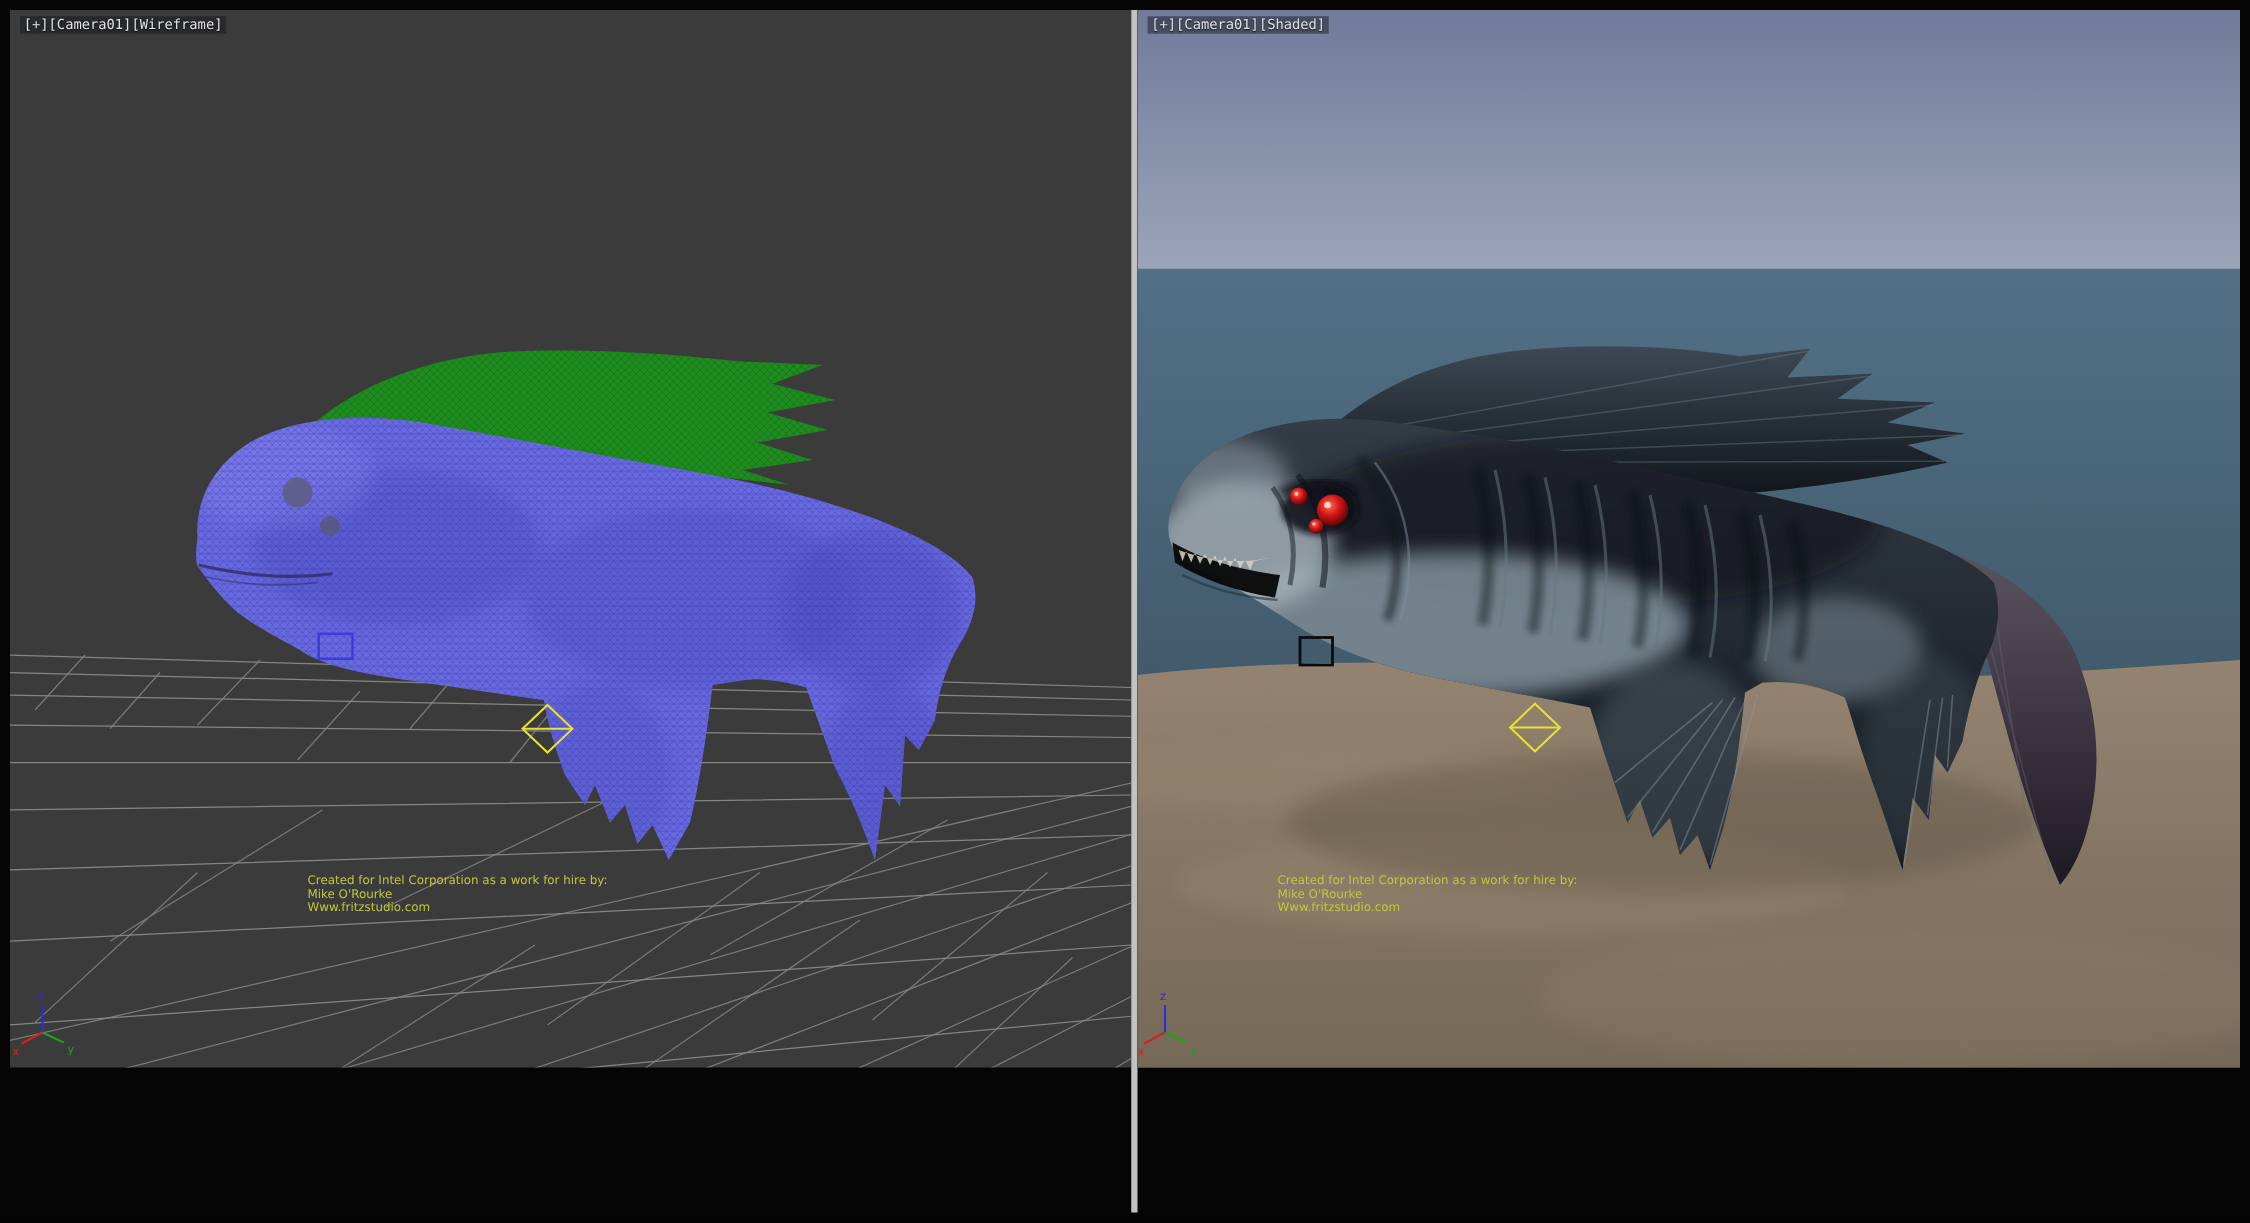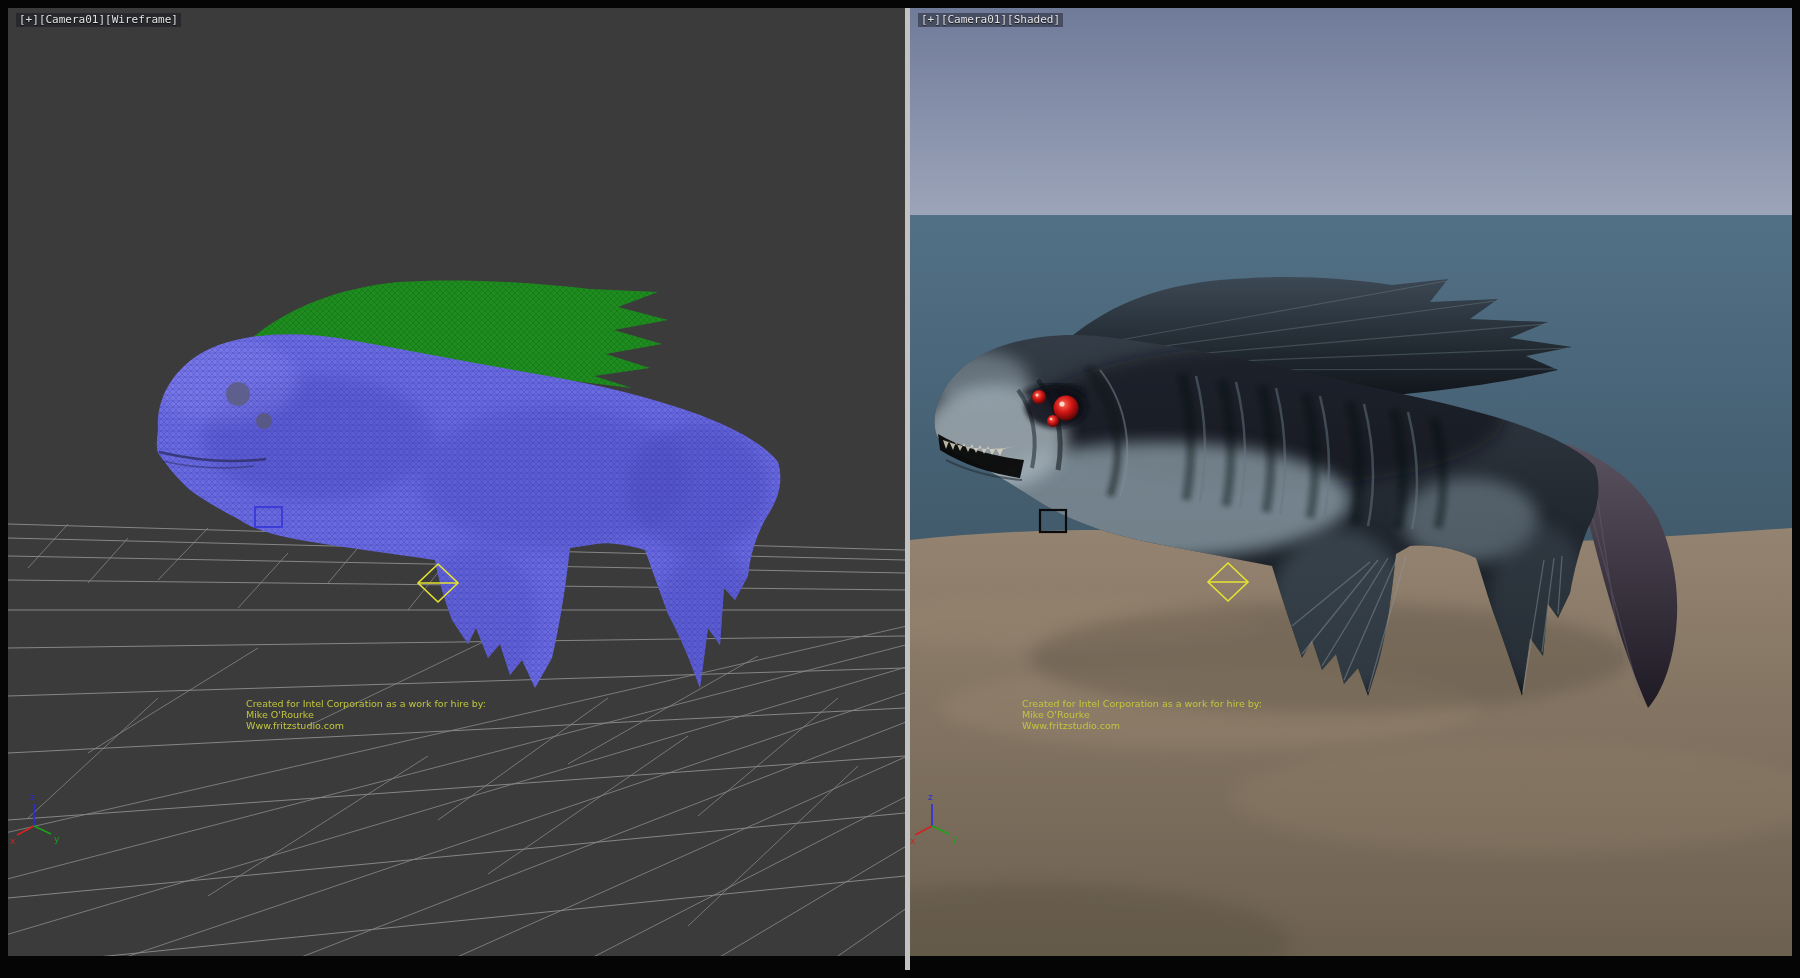--- a/index.html
+++ b/index.html
@@ -1,21 +1,21 @@
 <!DOCTYPE html>
 <html><head>
 <meta charset="utf-8">
 <style>
   html,body{margin:0;padding:0;}
   body{
     width:1800px;height:978px;overflow:hidden;background:#050505;
     font-family:"DejaVu Sans",sans-serif;position:relative;
   }
   .workspace{position:absolute;left:0;top:0;width:1800px;height:978px;background:#050505;}
-  .viewport{position:absolute;top:8px;height:948px;overflow:hidden;}
+  .viewport{position:absolute;top:8px;height:846px;overflow:hidden;}
   .vp-left{left:8px;width:897px;background:#3b3b3b;}
   .vp-right{left:910px;width:882px;background:#be185d;}
   .divider{position:absolute;left:905px;top:8px;width:5px;height:962px;background:#c2c2c2;}
   .scene{position:absolute;left:0;top:0;}
   .vp-label{
     position:absolute;left:8px;top:5px;z-index:6;
     font-family:"DejaVu Sans Mono",monospace;font-size:11px;color:#e3e3e3;
     background:rgba(18,21,28,0.45);padding:0 3px 1px 3px;white-space:nowrap;
     text-shadow:0 1px 1px rgba(0,0,0,0.8);
   }

